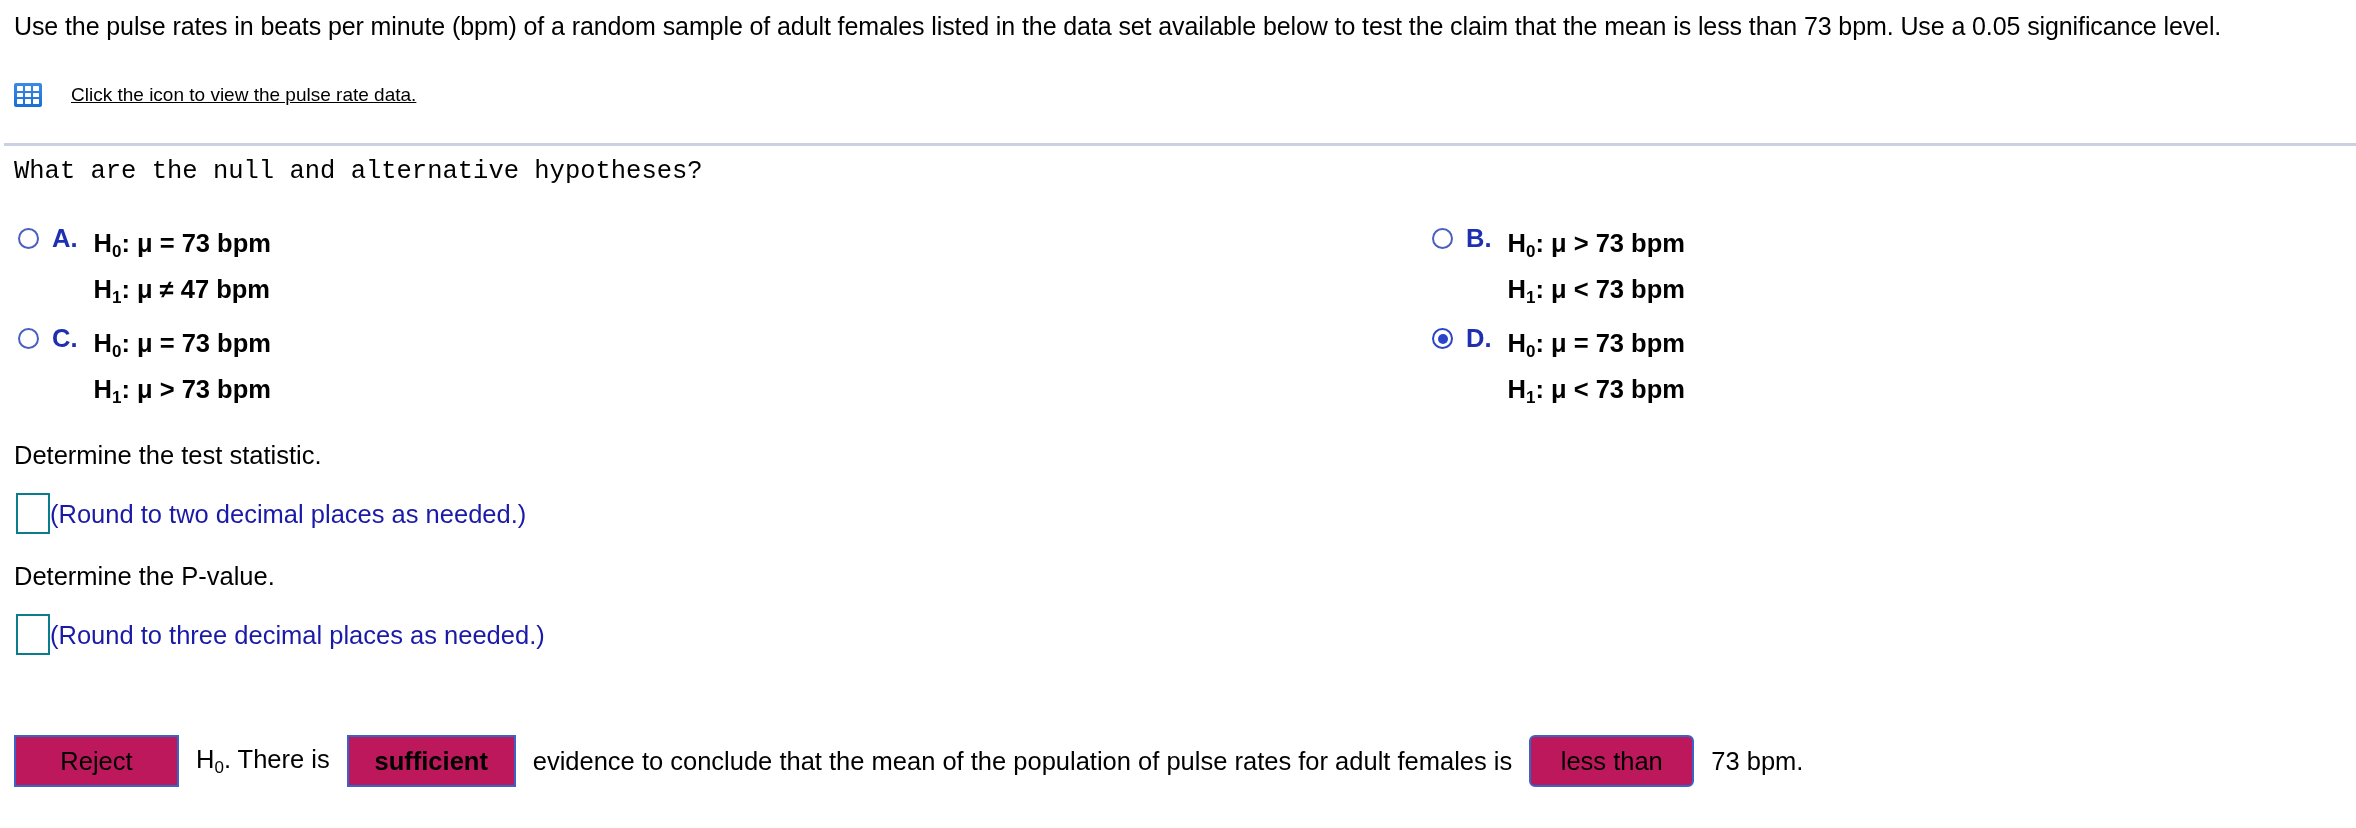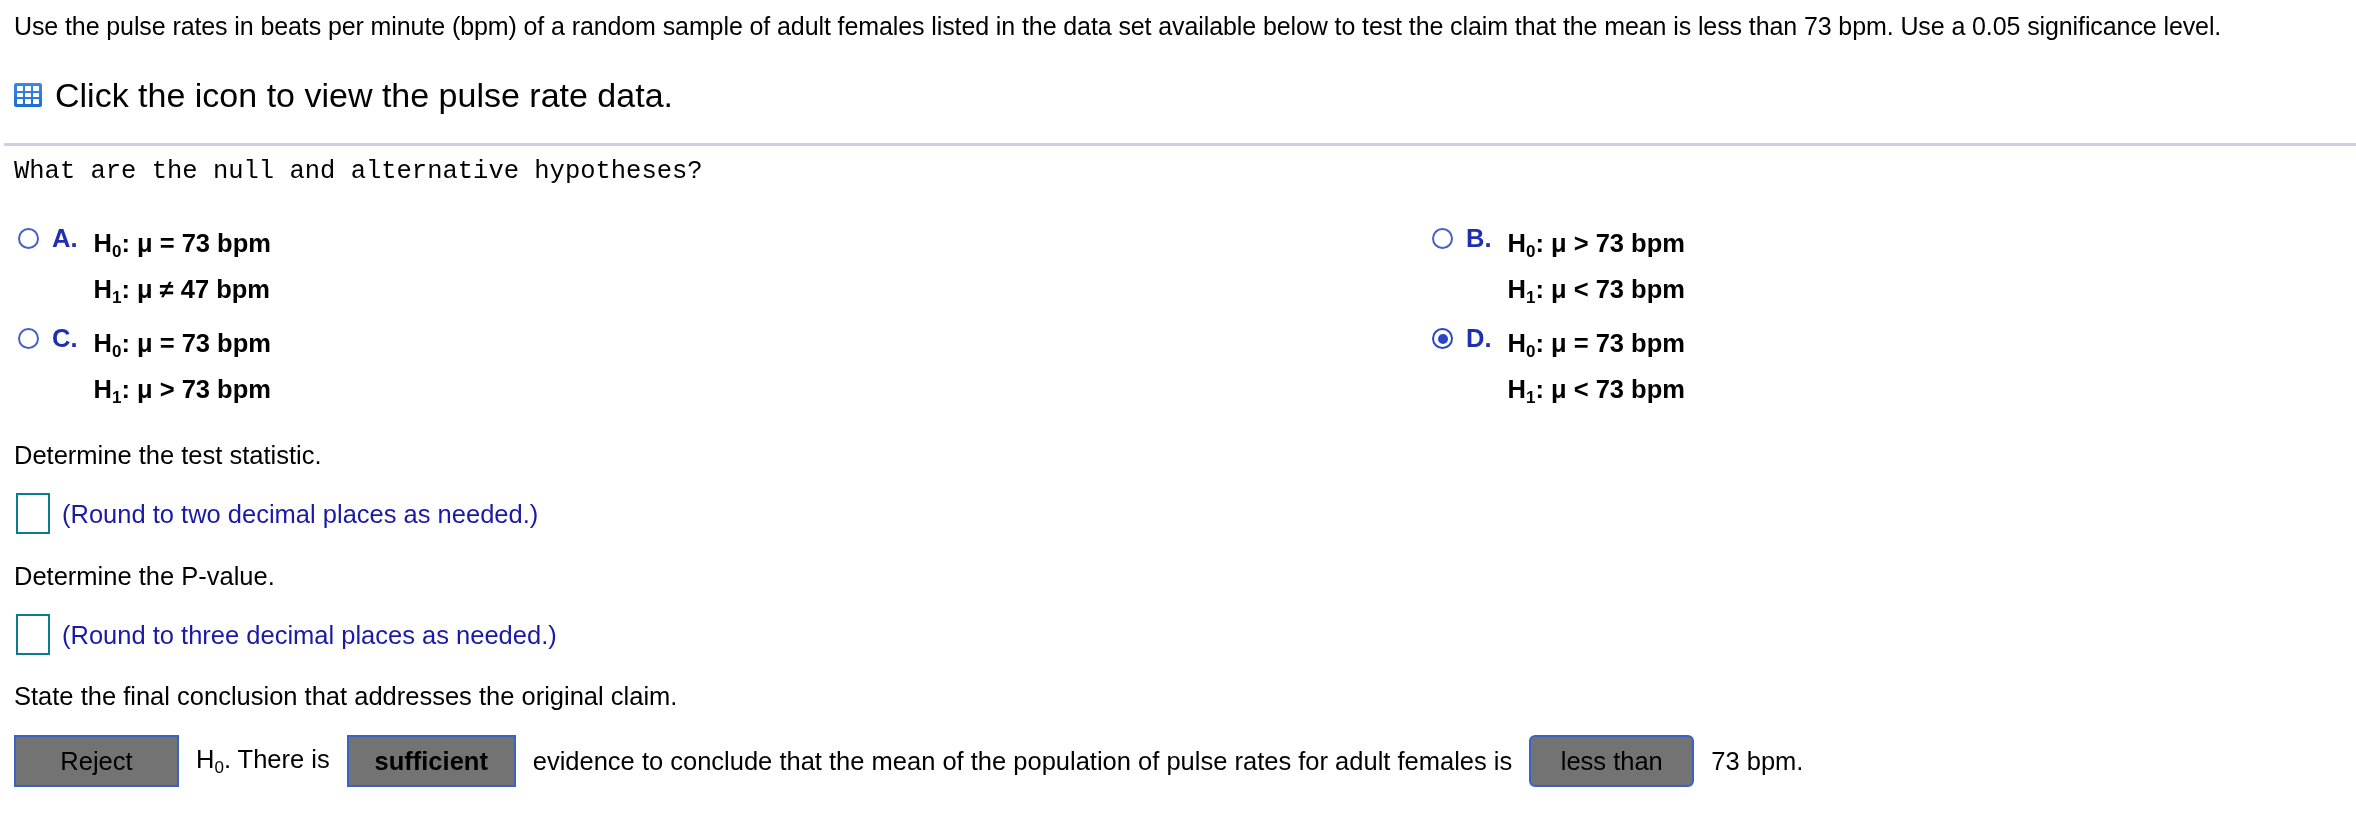--- a/index.html
+++ b/index.html
@@ -56,24 +56,25 @@
     padding: 3px;
     box-sizing: border-box;
   }
   .table-icon i {
     display: block;
     background: #ffffff;
     border-radius: 0.5px;
   }
 
   .data-link-text {
-    margin-left: 13px;
-    font-size: 34px;
+    margin-left: 29px;
+    font-size: 19px;
     line-height: 30px;
     white-space: nowrap;
+    text-decoration: underline;
   }
 
   .divider {
     position: absolute;
     left: 4px;
     top: 143px;
     width: 2352px;
     height: 3px;
     background: #ccd0e3;
   }
@@ -156,38 +157,37 @@
     height: 41px;
     border: 2.5px solid #0b7c8c;
     background: #ffffff;
     box-sizing: border-box;
     flex: 0 0 auto;
   }
   .hint {
     color: #1a1aa8;
     font-size: 25.5px;
     line-height: 30px;
-    margin-left: 12px;
     white-space: nowrap;
   }
 
   
   .conclusion-row {
     position: absolute;
     left: 14px;
     top: 735px;
     display: flex;
     align-items: center;
     font-size: 25.5px;
     line-height: 30px;
     white-space: nowrap;
   }
   .dropdown {
     border: 2.5px solid #3a63c8;
-    background: #737373;
+    background: #be185d;
     box-sizing: border-box;
     height: 52px;
     display: flex;
     align-items: center;
     justify-content: center;
     font-size: 25.5px;
     color: #000000;
   }
   .dd-reject { width: 165px; }
   .dd-sufficient { width: 169px; font-weight: bold; }
@@ -278,21 +278,20 @@
     <input class="answer-box" type="text" value="" style="">
     <span class="hint">(Round to two decimal places as needed.)</span>
   </div>
 
   <div class="q-text" style="left:14px; top:561px;">Determine the P-value.</div>
   <div class="answer-row" style="left:16px; top:614px;">
     <input class="answer-box" type="text" value="" style="">
     <span class="hint">(Round to three decimal places as needed.)</span>
   </div>
 
-  <div class="q-text" style="left:14px; top:681px;">State the final conclusion that addresses the original claim.</div>
 
   <div class="conclusion-row">
     <span class="dropdown dd-reject">Reject</span>
     <span class="gap-md"></span>
     <span class="plain"><span>H</span><sub>0</sub><span>. There is</span></span>
     <span class="gap-md"></span>
     <span class="dropdown dd-sufficient">sufficient</span>
     <span class="gap-md"></span>
     <span class="plain">evidence to conclude that the mean of the population of pulse rates for adult females is</span>
     <span class="gap-md"></span>

